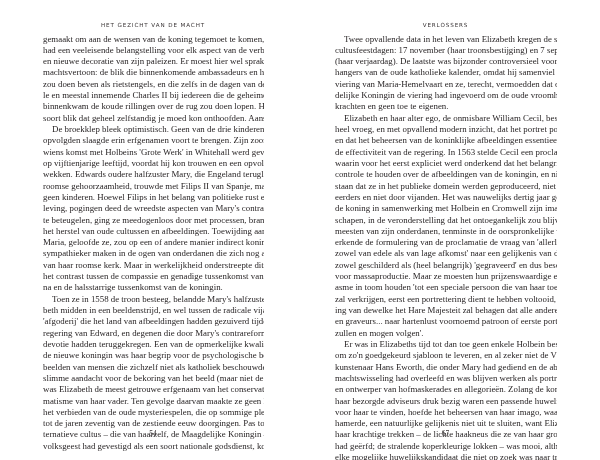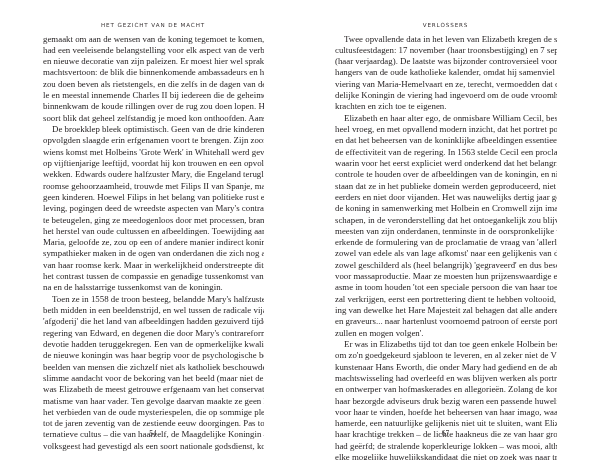--- a/index.html
+++ b/index.html
@@ -70,21 +70,21 @@
 
 <div class="page right">
   <div class="running-head">VERLOSSERS</div>
   <div class="textblock">
     <span class="line indent">Twee opvallende data in het leven van Elizabeth kregen de status van</span>
     <span class="line">cultusfeestdagen: 17 november (haar troonsbestijging) en 7 september</span>
     <span class="line">(haar verjaardag). De laatste was bijzonder controversieel voor de aan-</span>
     <span class="line">hangers van de oude katholieke kalender, omdat hij samenviel met de</span>
     <span class="line">viering van Maria-Hemelvaart en ze, terecht, vermoedden dat de Maag-</span>
     <span class="line">delijke Koningin de viering had ingevoerd om de oude vroomheid te ont-</span>
-    <span class="line last">krachten en zich toe te eigenen.</span>
+    <span class="line last">krachten en geen toe te eigenen.</span>
     <span class="line indent">Elizabeth en haar alter ego, de onmisbare William Cecil, beseften al</span>
     <span class="line">heel vroeg, en met opvallend modern inzicht, dat het portret politiek was</span>
     <span class="line">en dat het beheersen van de koninklijke afbeeldingen essentieel was voor</span>
     <span class="line">de effectiviteit van de regering. In 1563 stelde Cecil een proclamatie op</span>
     <span class="line">waarin voor het eerst expliciet werd onderkend dat het belangrijk was</span>
     <span class="line">controle te houden over de afbeeldingen van de koningin, en niet toe te</span>
     <span class="line">staan dat ze in het publieke domein werden geproduceerd, niet door ver-</span>
     <span class="line">eerders en niet door vijanden. Het was nauwelijks dertig jaar geleden dat</span>
     <span class="line">de koning in samenwerking met Holbein en Cromwell zijn imago had ge-</span>
     <span class="line">schapen, in de veronderstelling dat het ontoegankelijk zou blijven voor de</span>

